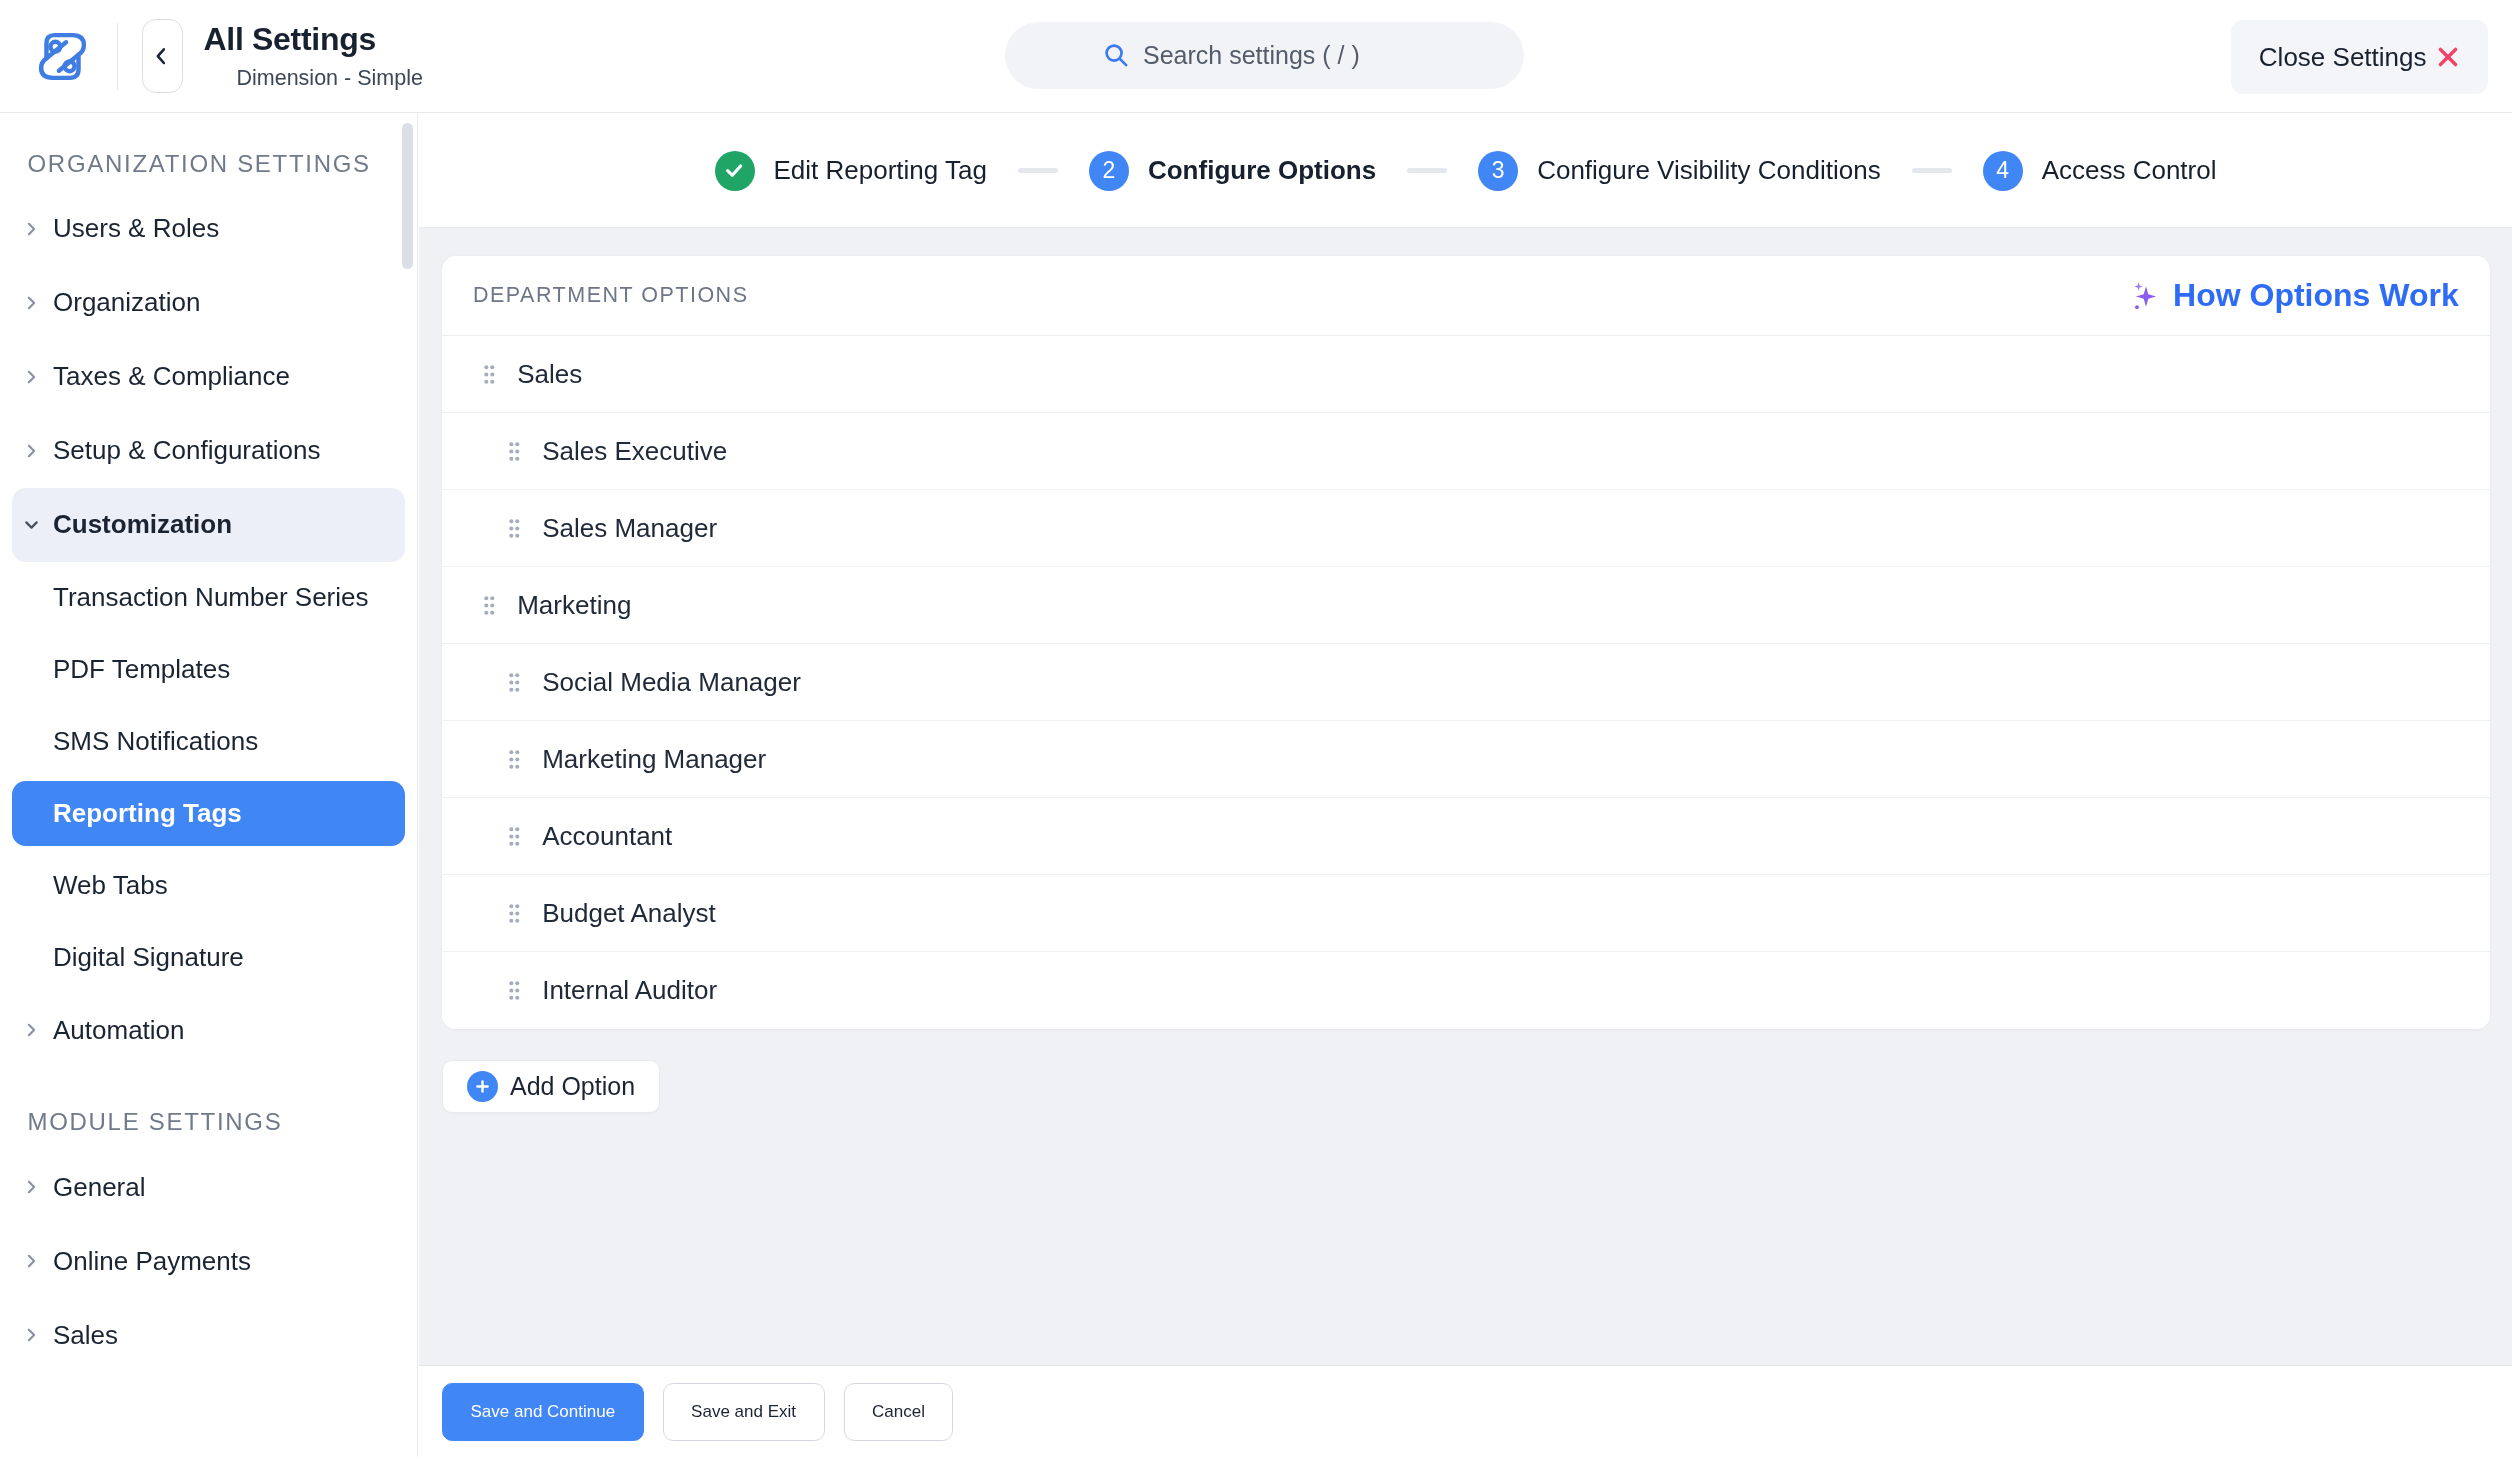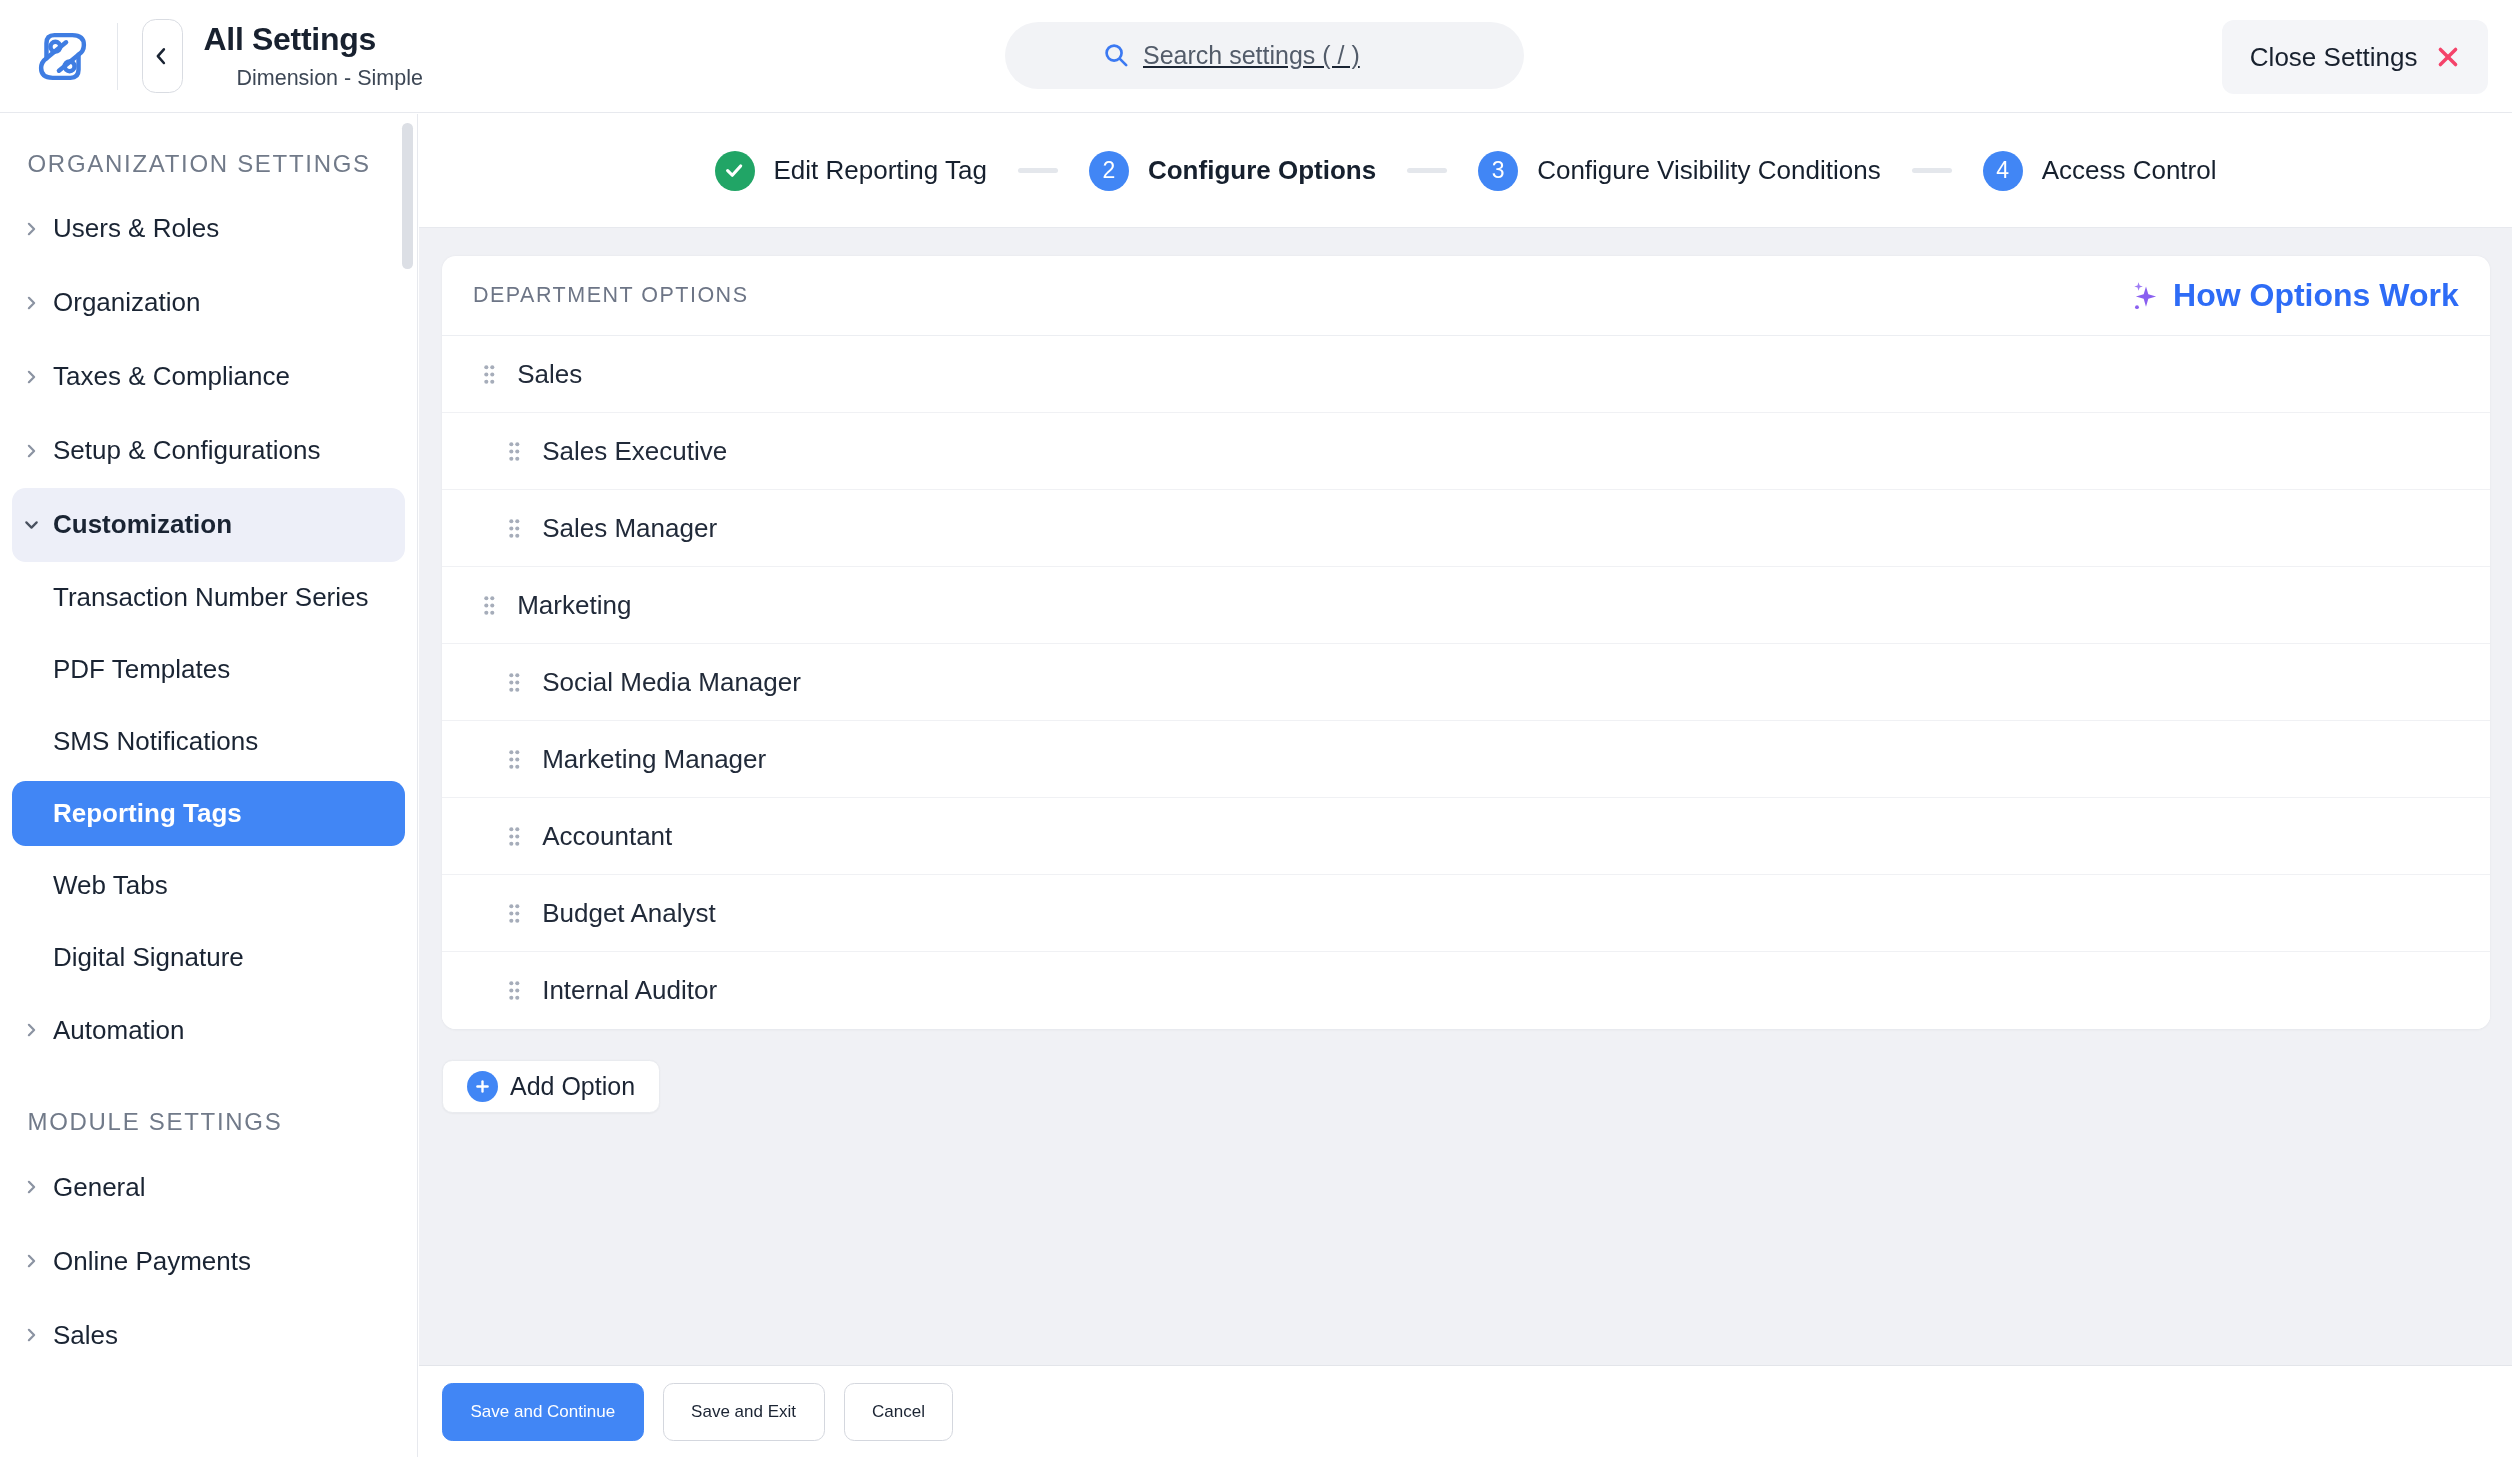--- a/index.html
+++ b/index.html
@@ -10,26 +10,26 @@
   .header { position:absolute; top:0; left:0; right:0; height:113px; background:#fff;
             border-bottom:0.9px solid #e7e9ee; display:flex; align-items:center; z-index:5; }
   .logo-box { margin-left:34px; width:57px; height:57px; flex:0 0 auto; }
   .header-divider { width:0.9px; height:67px; background:#e4e7ec; margin-left:26px; }
   .back-btn { margin-left:24px; width:41px; height:74px; border:0.9px solid #d9dce2; border-radius:13.7px;
               background:#fff; display:flex; align-items:center; justify-content:center; cursor:pointer; }
   .title-block { margin-left:20.6px; }
   .page-title { font-size:32px; font-weight:700; color:#18212f; letter-spacing:-0.3px; }
   .page-subtitle { font-size:21.5px; color:#3d4document5; color:#3d4755; margin-top:7.7px;margin-left:33px; }
   .search-bar { position:absolute; left:1005px; top:22.3px; width:519px; height:67px; border-radius:34px;
-                background:#f2f3f6; display:flex; align-items:center; justify-content:center; gap:12px; cursor:text;text-decoration:underline; }
+                background:#f2f3f6; display:flex; align-items:center; justify-content:center; gap:12px; cursor:text; }
   .search-bar input { border:none; background:transparent; outline:none; font-size:25px; width:284px;
                       font-family:"Liberation Sans", sans-serif; color:#1a2433; }
   .search-bar input::placeholder { color:#535c6a; opacity:1; }
   .close-btn { position:absolute; right:24px; top:20px; height:74px; background:#f4f5f8; border:none;
-               border-radius:12px; display:flex; align-items:center; gap:17px; padding:0 27.5px;
+               border-radius:12px; display:flex; align-items:center; gap:8px; padding:0 27.5px;
                font-size:26px; font-weight:500; color:#18212e; font-family:"Liberation Sans", sans-serif; cursor:pointer; }
 
   
   .sidebar { position:absolute; top:114px; left:0; width:418px; bottom:0; background:#fff;
              border-right:0.9px solid #e7e9ee; padding-top:36px; overflow:hidden; }
   .scroll-thumb { position:absolute; right:4.3px; top:8.6px; width:10.3px; height:146px; border-radius:5.2px; background:#dcdfe5; }
   .section-label { padding:0 27.5px; font-size:24px; letter-spacing:1.7px; color:#717a89; margin-bottom:13.7px; }
   .section-label.second { margin-top:41px; }
   .nav-item { position:relative; height:74px; display:flex; align-items:center; padding-left:53px;
               font-size:26px; color:#1a2433; cursor:pointer; }

